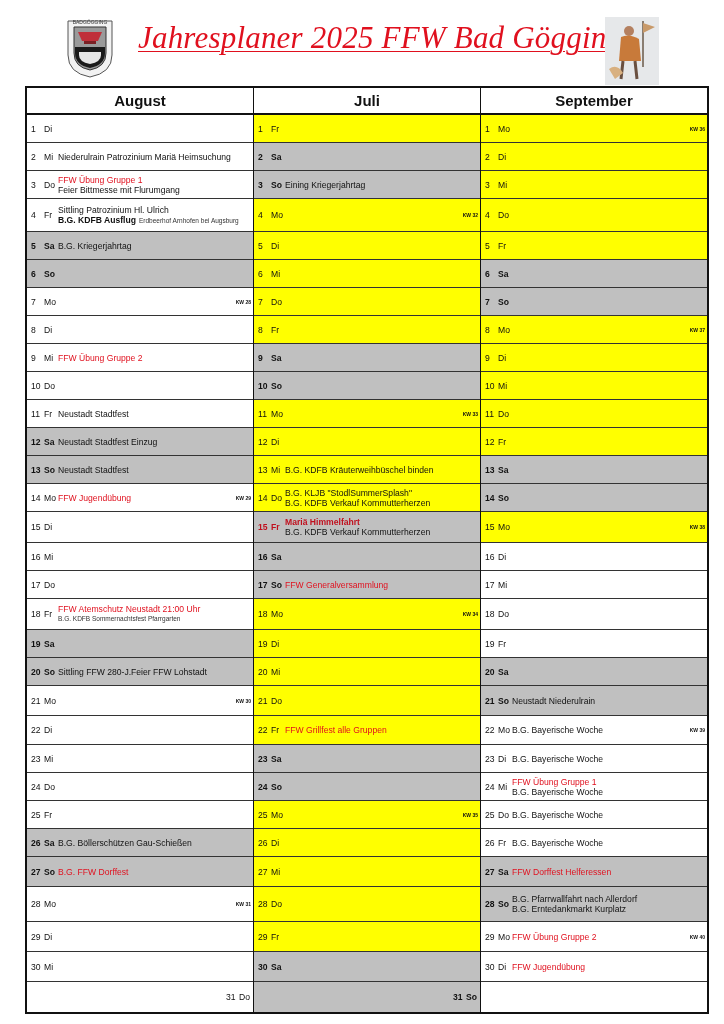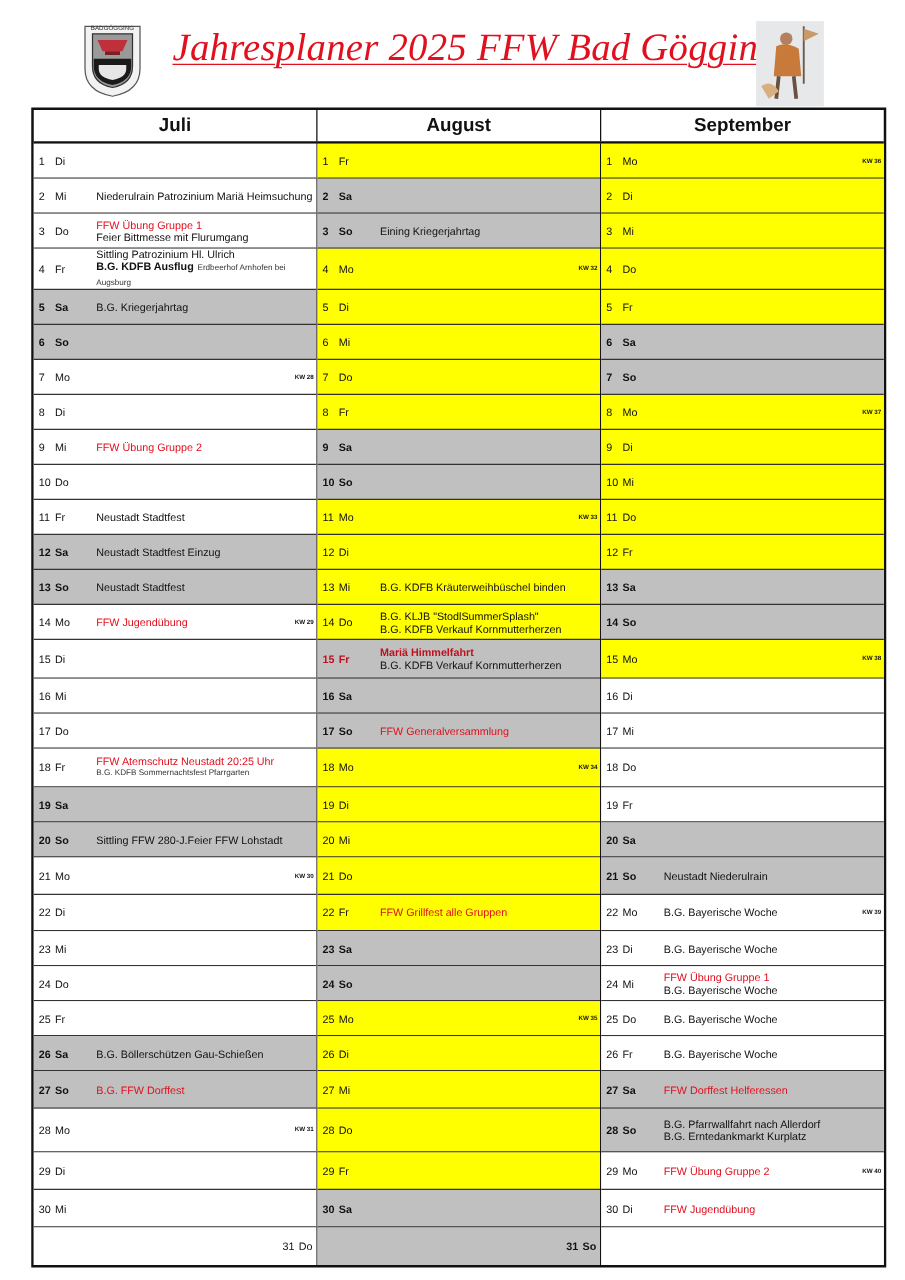--- a/index.html
+++ b/index.html
@@ -15,21 +15,21 @@
   .col { flex:1; display:flex; flex-direction:column; }
   .col + .col { border-left:1.5px solid #111; }
   .cell { position:relative; box-sizing:border-box; border-bottom:1.5px solid #333; display:flex; align-items:center; font-size:8.6px; color:#111; padding-left:4px; }
   .cell:last-child { border-bottom:none;justify-content:flex-end; }
   .cell.w { background:#ffffff; }
   .cell.y { background:#ffff00; }
   .cell.g { background:#c0c0c0; }
   .dn { min-width:11px; }
   .dw { min-width:14px; margin-left:2px; }
   .cell.g .dn, .cell.g .dw { font-weight:bold; }
-  .ev { display:flex; flex-direction:column; line-height:10px; margin-left:19px; }
+  .ev { display:flex; flex-direction:column; line-height:10px; margin-left:0; }
   .ev .red { color:#e0101e; }
   .ev .redb { color:#c0101e; font-weight:bold; }
   .ev .blk { color:#111; }
   .ev .small { font-size:6.5px; color:#333; }
   .kw { position:absolute; right:2px; top:50%; transform:translateY(-50%); font-size:5px; font-weight:bold; color:#111; }
   .hol .dn, .hol .dw { color:#c0101e; font-weight:bold; }
 </style>
 </head>
 <body>
 
@@ -54,22 +54,22 @@
     <path d="M16 20 Q24 16 34 22 L36 44 L14 44 Z" fill="#c87a3a"></path>
     <path d="M18 44 L16 62 M30 44 L32 62" stroke="#6a5040" stroke-width="3"></path>
     <line x1="38" y1="4" x2="38" y2="50" stroke="#6a5a48" stroke-width="1.5"></line>
     <path d="M38 6 L50 10 L38 16 Z" fill="#c89a6a"></path>
     <path d="M4 52 Q12 46 18 56 L10 62 Z" fill="#d8b080"></path>
   </svg>
 </div>
 
 <div class="table">
   <div class="hdr">
+    <div>August</div>
     <div>Juli</div>
-    <div>August</div>
     <div>September</div>
   </div>
   <div class="cols">
     <div class="col">
         <div class="cell w" style="height: 28px;">
           <span class="dn">1</span>
           <span class="dw">Di</span>
         </div>
         <div class="cell w" style="height: 28px;">
           <span class="dn">2</span>
@@ -163,21 +163,21 @@
           <span class="dw">Mi</span>
         </div>
         <div class="cell w" style="height: 28px;">
           <span class="dn">17</span>
           <span class="dw">Do</span>
         </div>
         <div class="cell w" style="height: 31px;">
           <span class="dn">18</span>
           <span class="dw">Fr</span>
           <div class="ev">
-            <span class="red"><span>FFW Atemschutz Neustadt  20:25 Uhr</span></span>
+            <span class="red"><span>FFW Atemschutz Neustadt  21:00 Uhr</span></span>
             <span class="small"><span>B.G. KDFB Sommernachtsfest Pfarrgarten</span></span>
           </div>
         </div>
         <div class="cell g" style="height: 28px;">
           <span class="dn">19</span>
           <span class="dw">Sa</span>
         </div>
         <div class="cell g" style="height: 28px;">
           <span class="dn">20</span>
           <span class="dw">So</span>

